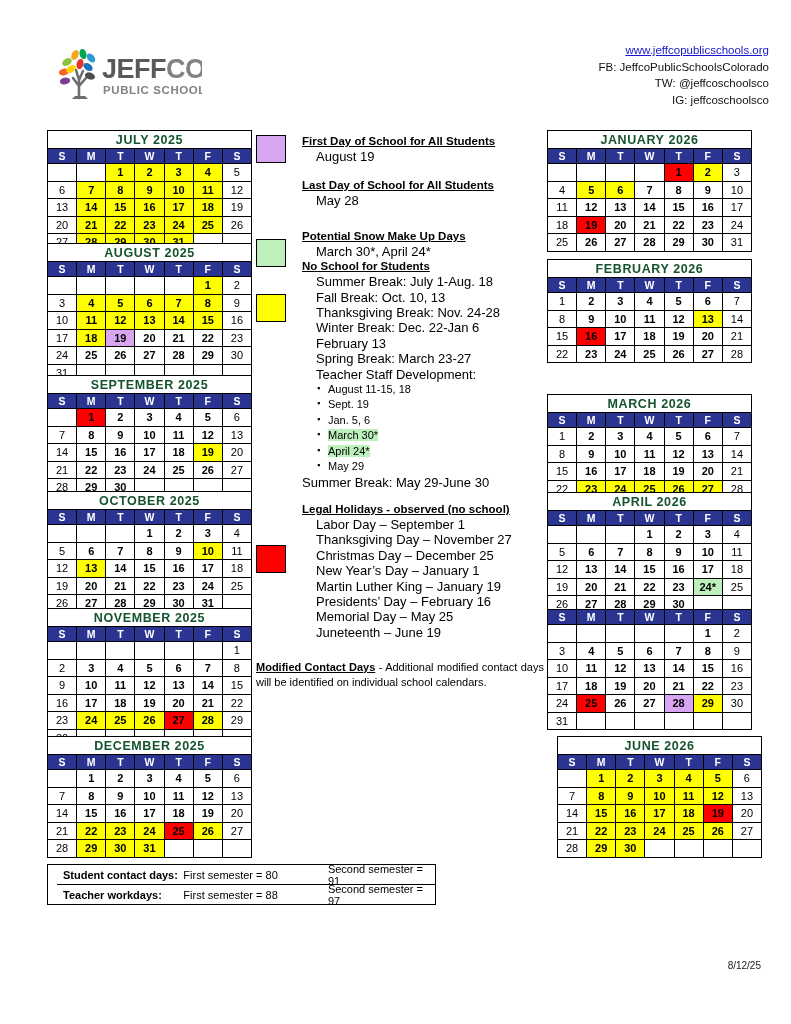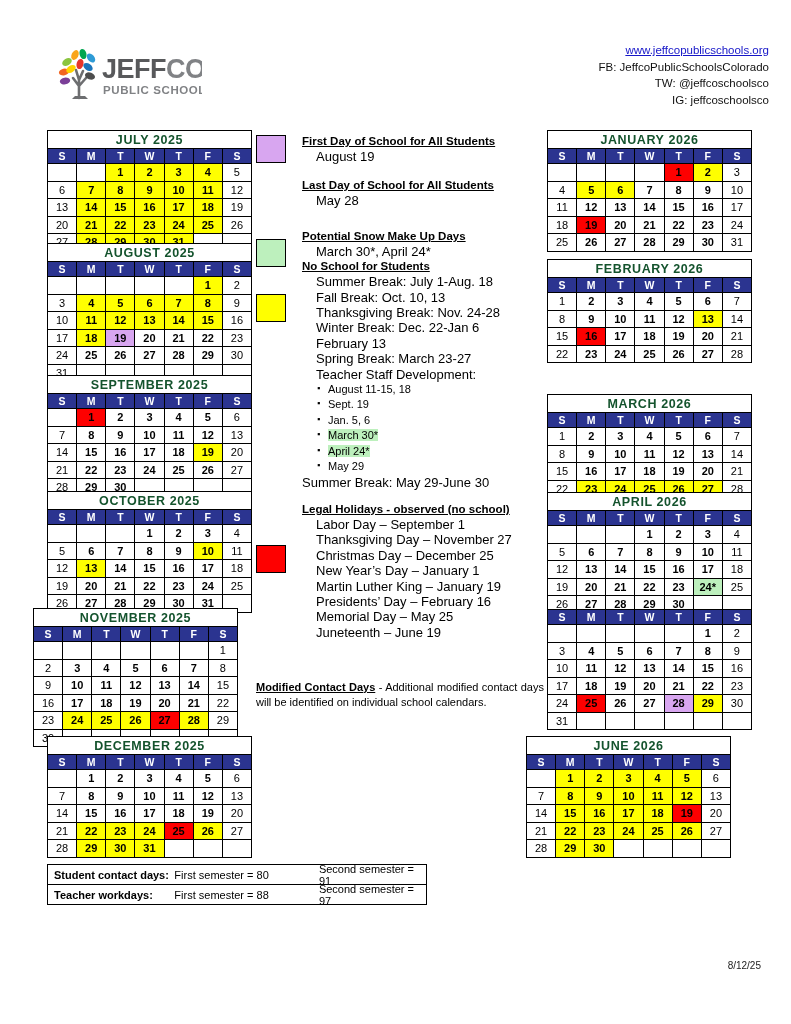--- a/index.html
+++ b/index.html
@@ -51,21 +51,21 @@
   .lg-item{font-size:13px;line-height:15.4px;}
   .lg-sub{padding-left:14px;}
   .lg-bullets{list-style:none;margin:0;padding:0 0 0 26px;}
   .lg-bullets li{font-size:11px;line-height:15.4px;position:relative;}
   .lg-bullets li:before{content:"\25AA";position:absolute;left:-11px;top:-1px;font-size:9px;}
   .hl-green{background:#bdf0bd;}
   .modified{font-size:11px;line-height:15px;text-align:justify;}
   .modified b{text-decoration:underline;}
 
   
-  .sumbox{position:absolute;left:47px;top:864px;width:378px;border:1px solid #000;}
+  .sumbox{position:absolute;left:47px;top:864px;width:378px;border:1px solid #000;padding-left:9px;}
   .sumrow{display:flex;align-items:center;height:19px;border-bottom:1px solid #000;}
   .sumrow:last-child{border-bottom:none;}
   .sumrow .c1{width:124px;font-weight:bold;font-size:11px;padding-left:6px;}
   .sumrow .c2{width:149px;font-size:11px;}
   .sumrow .c3{font-size:11px;}
   .stamp{position:absolute;right:30px;top:960px;font-size:10px;color:#222;}
 </style>
 </head>
 <body>
 
@@ -351,21 +351,21 @@
             <td class="day sun">26</td>
             <td class="day">27</td>
             <td class="day">28</td>
             <td class="day">29</td>
             <td class="day">30</td>
             <td class="day">31</td>
             <td class="empty"></td>
           </tr>
         </tbody>
       </table>
-      <table class="cal" style="left: 33px; top: 608px;">
+      <table class="cal" style="left: 47px; top: 608px;">
         <tbody>
           <tr>
             <td class="monthname" colspan="7">NOVEMBER 2025</td>
           </tr>
           <tr>
             <th class="dow">S</th>
             <th class="dow">M</th>
             <th class="dow">T</th>
             <th class="dow">W</th>
             <th class="dow">T</th>
@@ -784,21 +784,21 @@
             <td class="day sun">31</td>
             <td class="empty"></td>
             <td class="empty"></td>
             <td class="empty"></td>
             <td class="empty"></td>
             <td class="empty"></td>
             <td class="empty"></td>
           </tr>
         </tbody>
       </table>
-      <table class="cal" style="left: 526px; top: 736px; padding-left: 16px;">
+      <table class="cal" style="left: 557px; top: 736px; padding-left: 16px;">
         <tbody>
           <tr>
             <td class="monthname" colspan="7">JUNE 2026</td>
           </tr>
           <tr>
             <th class="dow">S</th>
             <th class="dow">M</th>
             <th class="dow">T</th>
             <th class="dow">W</th>
             <th class="dow">T</th>
@@ -902,21 +902,21 @@
           <div class="lg-item">Thanksgiving Day – November 27</div>
           <div class="lg-item">Christmas Day – December 25</div>
           <div class="lg-item">New Year’s Day – January 1</div>
           <div class="lg-item">Martin Luther King – January 19</div>
           <div class="lg-item">Presidents’ Day – February 16</div>
           <div class="lg-item">Memorial Day – May 25</div>
           <div class="lg-item">Juneteenth – June 19</div>
         </div>
     </div>
 
-    <div class="modified" style="margin-left:0px;margin-top:40px;width:288px;">
+    <div class="modified" style="margin-left:0px;margin-top:20px;width:288px;">
       <b>Modified Contact Days</b><span> - Additional modified contact days will be identified on individual school calendars.</span>
     </div>
   </div>
 
   <div class="sumbox">
     <div class="sumrow">
       <div class="c1">Student contact days:</div>
       <div class="c2">First semester = 80</div>
       <div class="c3">Second semester =  91</div>
     </div>

